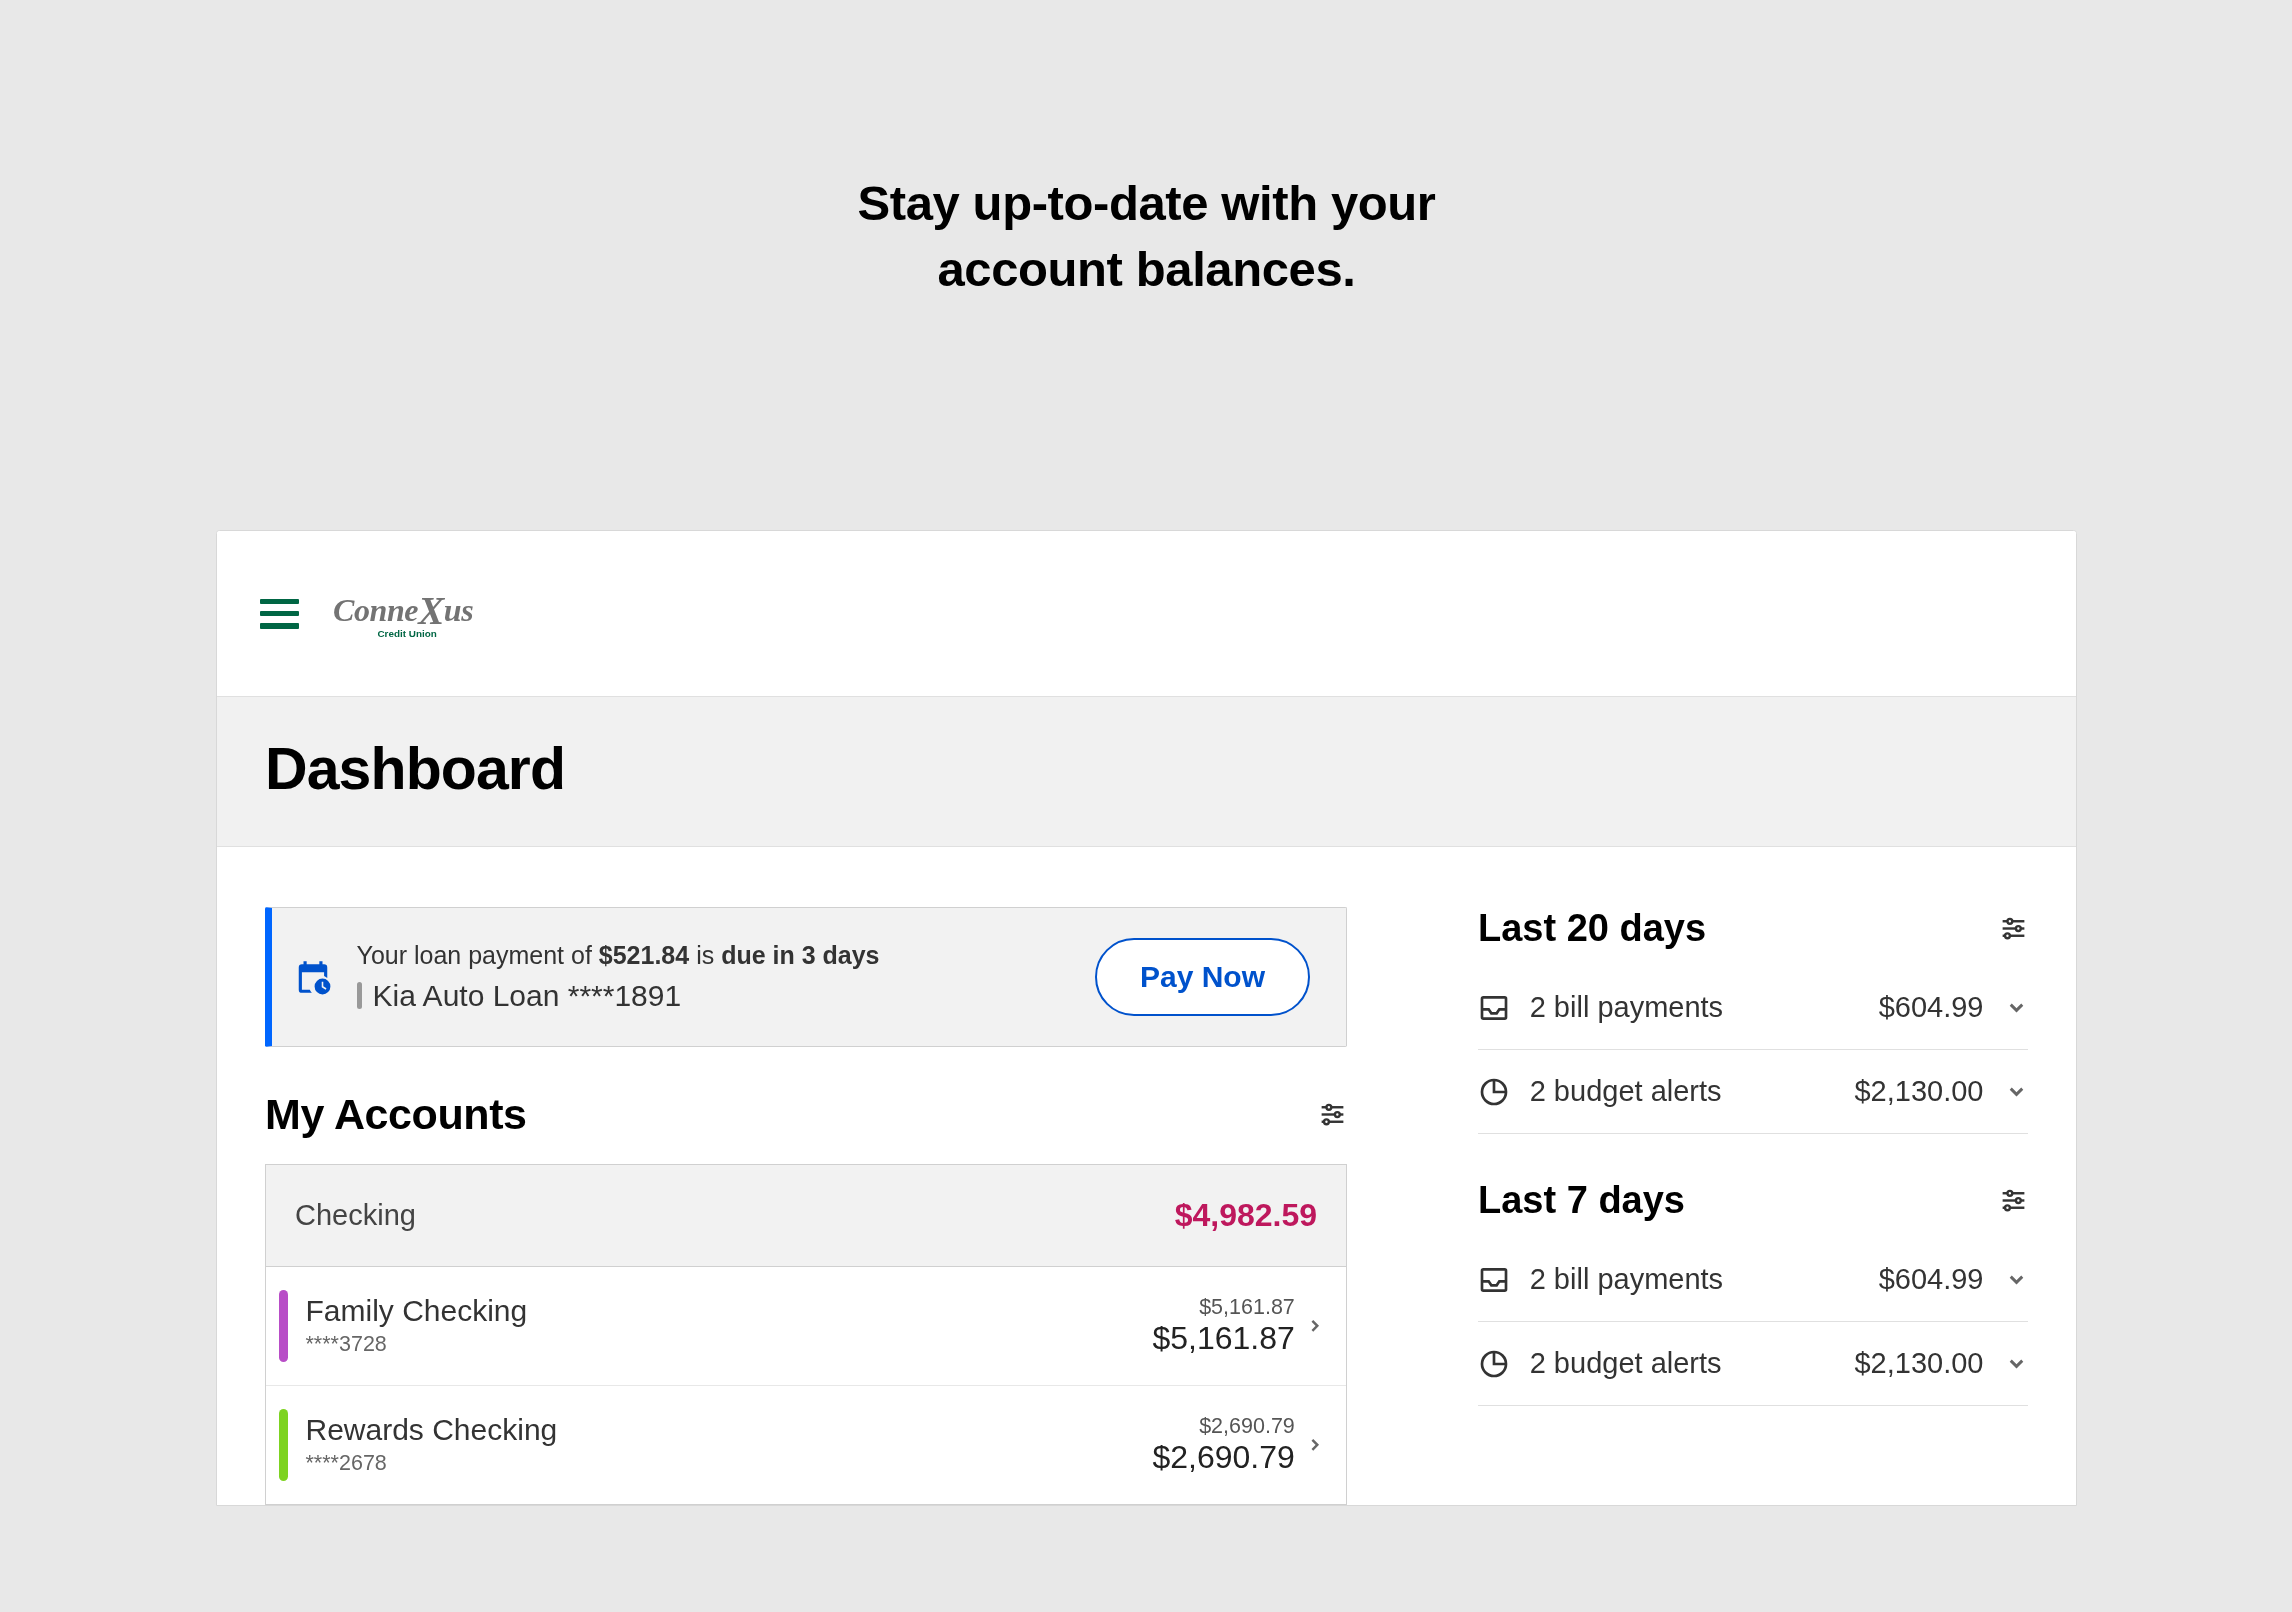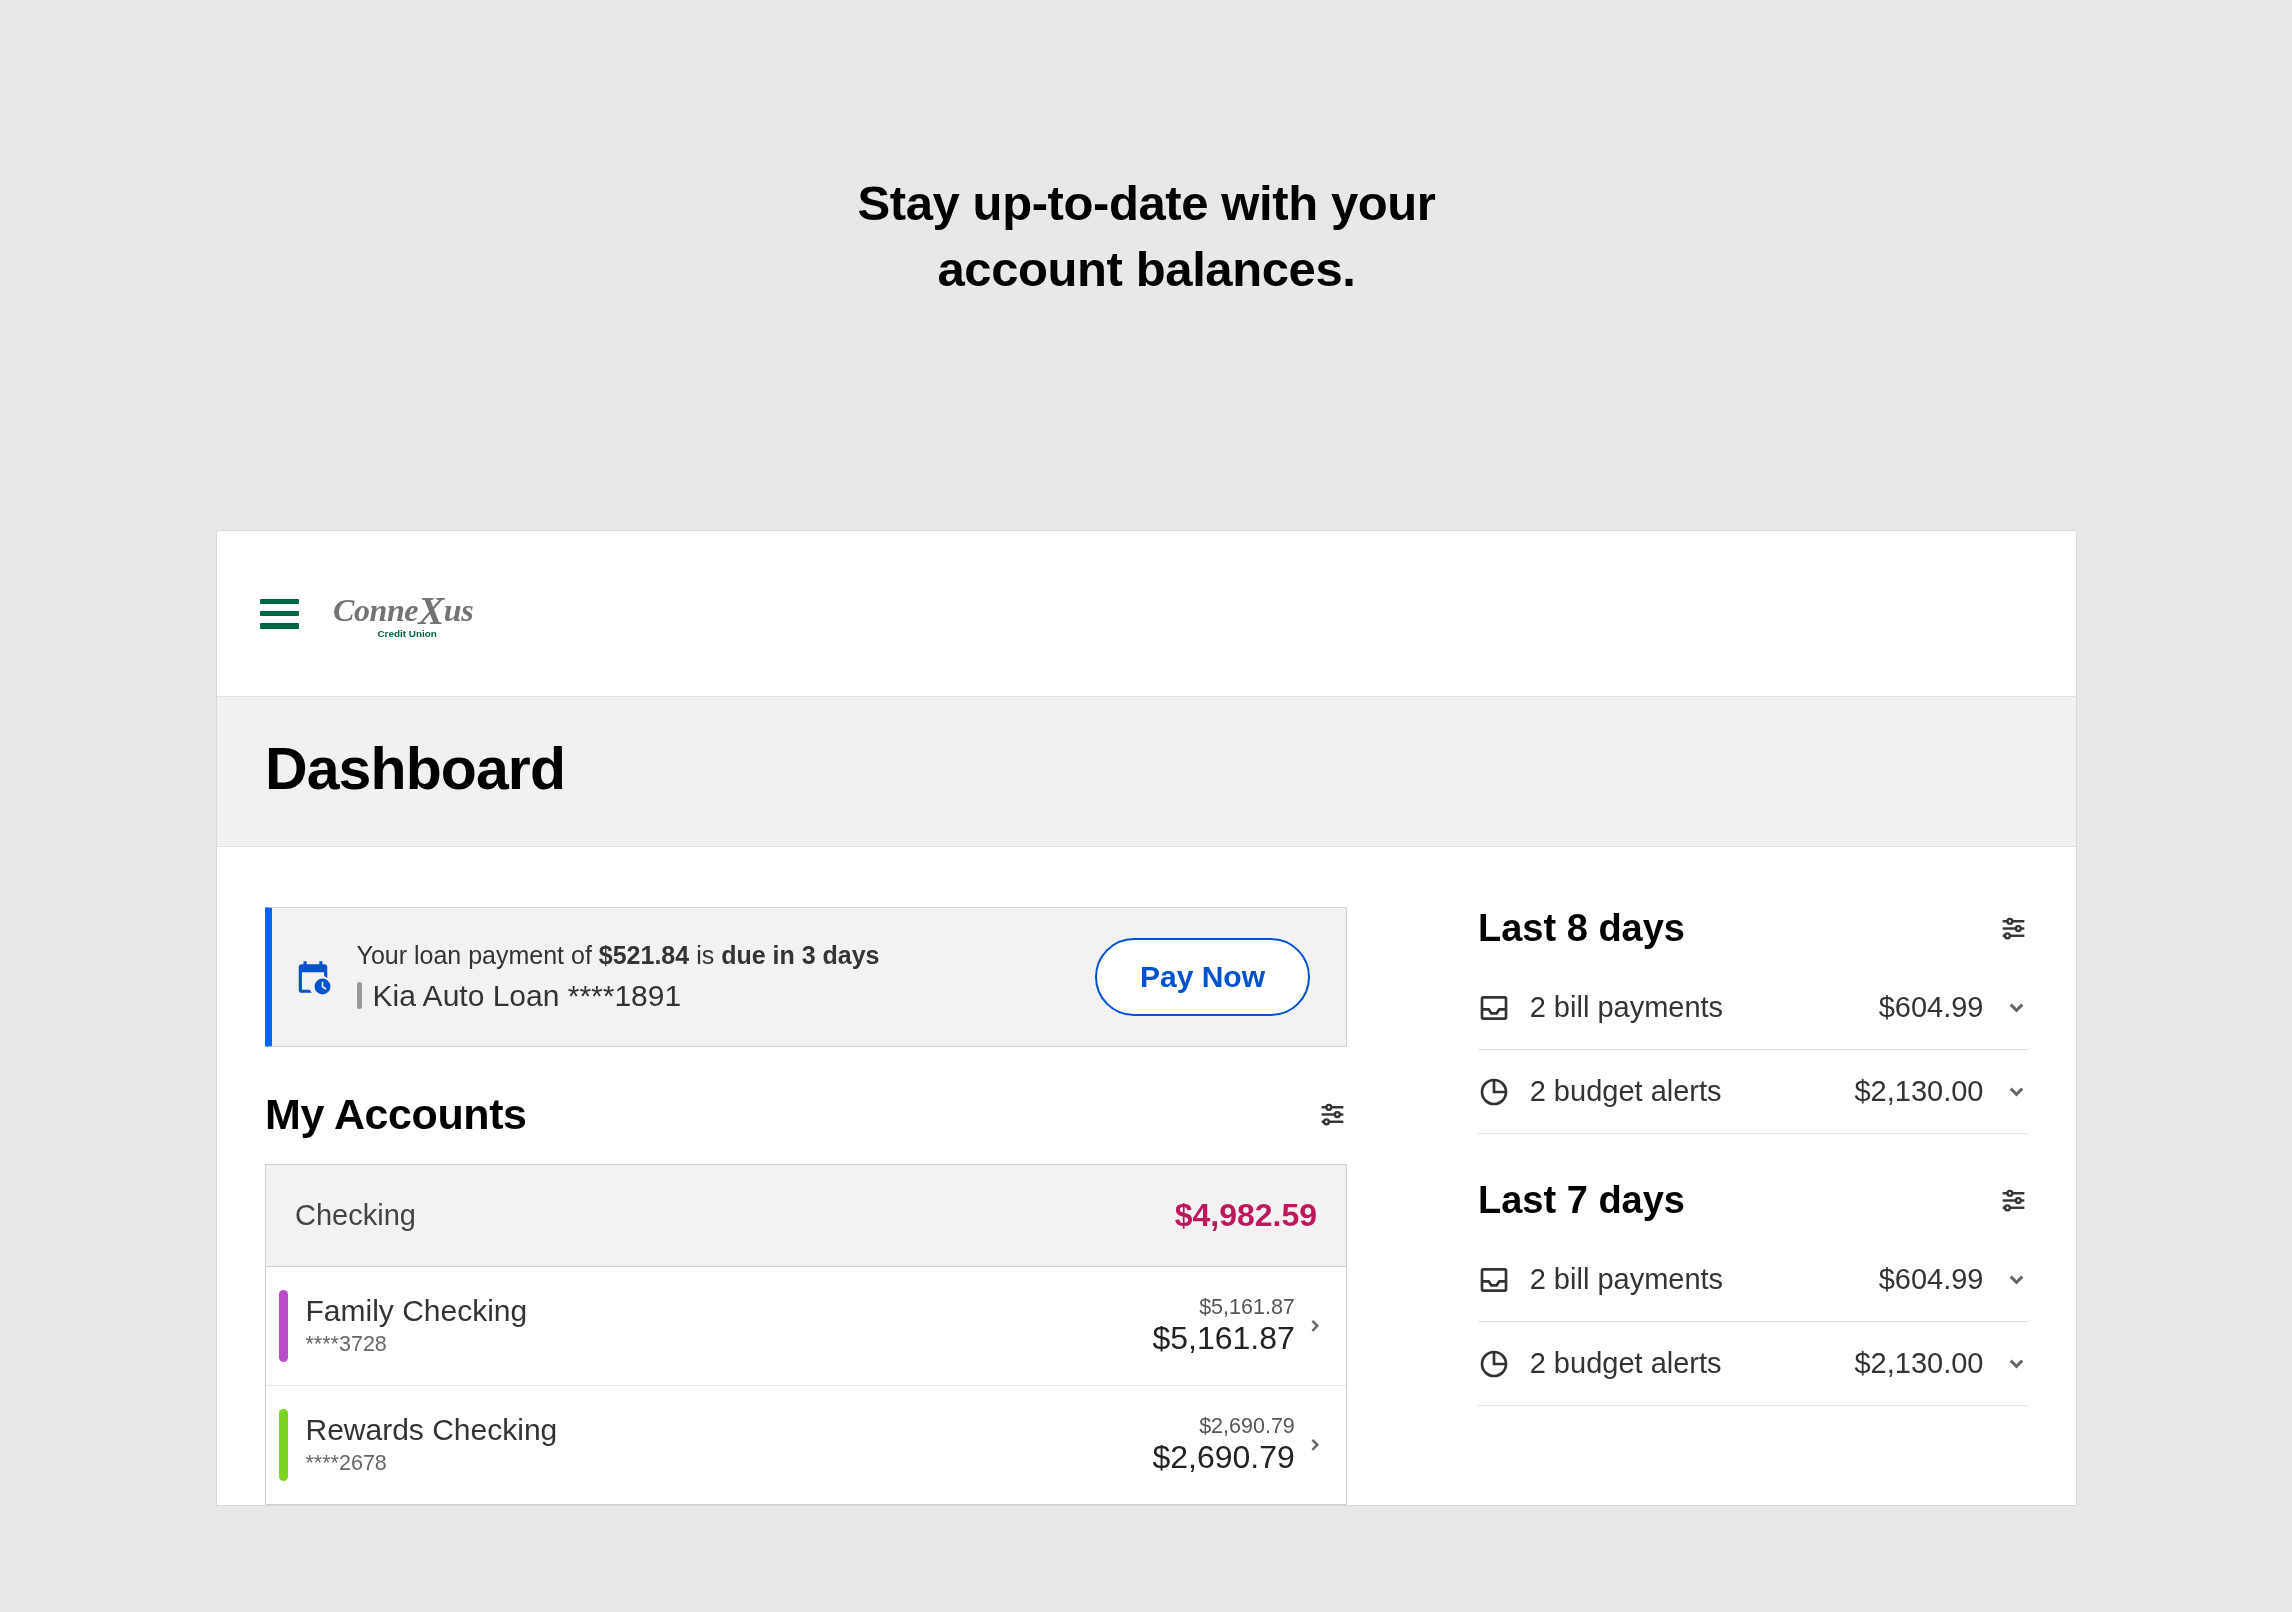--- a/index.html
+++ b/index.html
@@ -387,21 +387,21 @@
             </svg>
           </div>
 
         </div>
       </div>
 
       <div class="right-col">
 
         <div class="right-section">
           <div class="right-section-header">
-            <h3 class="right-section-title">Last 8 days</h3>
+            <h3 class="right-section-title">Last 20 days</h3>
             <svg class="settings-icon" viewBox="0 0 24 24" fill="none" stroke="currentColor" stroke-width="2">
               <line x1="3" y1="6" x2="21" y2="6"></line>
                 <circle cx="9" cy="6" r="2" fill="#fff"></circle>
               <line x1="3" y1="12" x2="21" y2="12"></line>
                 <circle cx="16" cy="12" r="2" fill="#fff"></circle>
               <line x1="3" y1="18" x2="21" y2="18"></line>
                 <circle cx="7" cy="18" r="2" fill="#fff"></circle>
             </svg>
           </div>
           <div class="summary-row">

